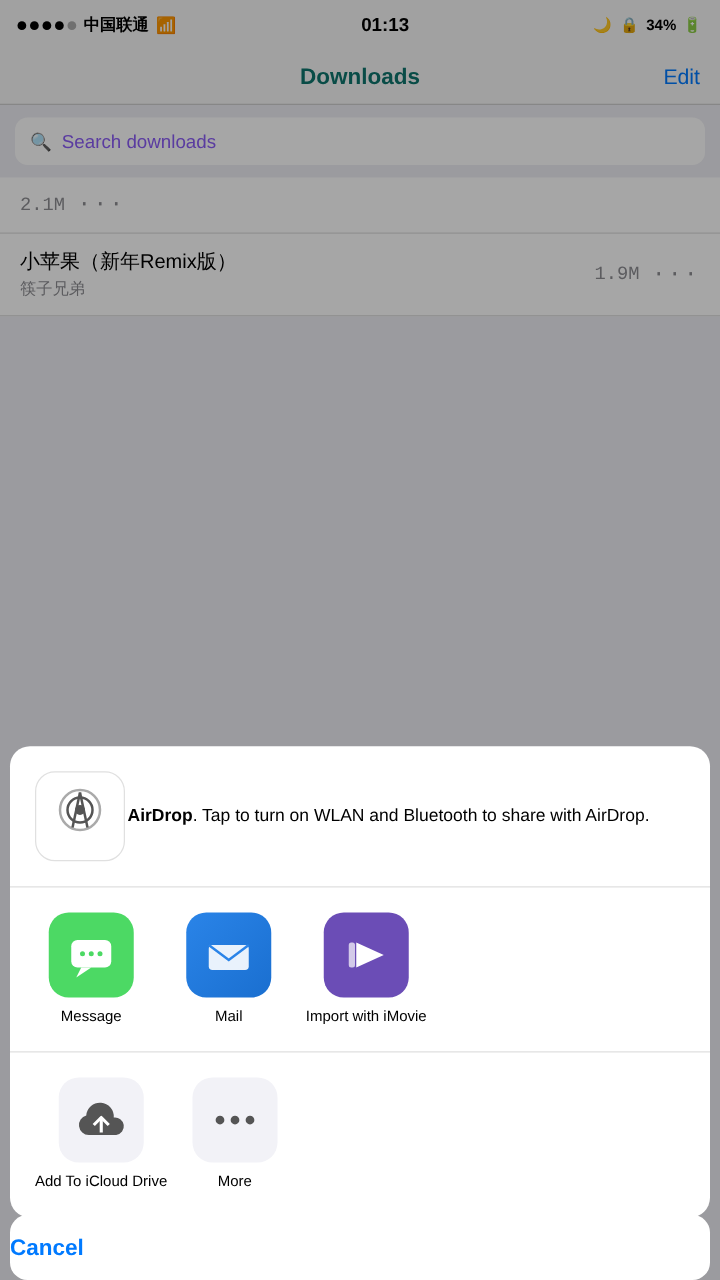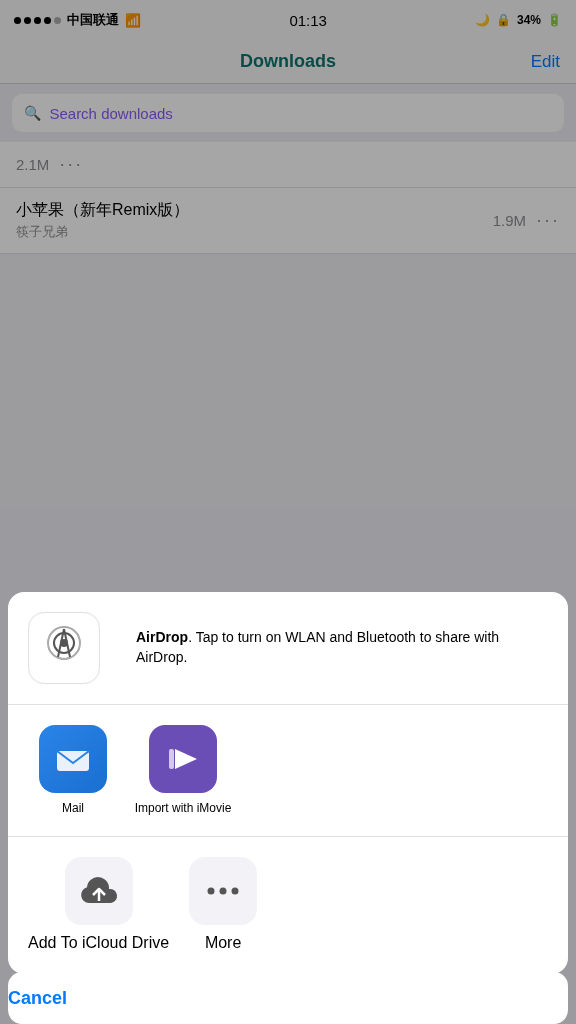--- a/index.html
+++ b/index.html
@@ -77,21 +77,21 @@
     .list-item {
       padding: 12px 16px;
       border-bottom: 1px solid #e0e0e0;
       display: flex;
       align-items: center;
       justify-content: space-between;
     }
     .list-item-left {}
     .list-item-title { font-size: 16px; color: #000; font-weight: 400; }
     .list-item-subtitle { font-size: 13px; color: #8e8e93; margin-top: 2px; }
-    .list-item-right { display: flex; align-items: center; gap: 10px; }
+    .list-item-right { display: flex; align-items: center; gap: 10px; font-family: Liberation Mono, monospace; }
     .list-item-size { font-size: 15px; color: #8e8e93; }
     .list-item-dots { font-size: 18px; color: #8e8e93; letter-spacing: 2px; }
 
     
     .overlay-dim {
       position: absolute;
       top: 0; left: 0; right: 0; bottom: 0;
       background: rgba(0,0,0,0.35);
       z-index: 10;
     }
@@ -106,21 +106,21 @@
       border-radius: 16px;
       z-index: 20;
       overflow: hidden;
     }
 
     
     .airdrop-section {
       padding: 20px 20px;
       display: flex;
       align-items: center;
-      gap: 36px;
+      gap: 2px;
       border-bottom: 1px solid #e0e0e0;
     }
     .airdrop-icon-wrap {
       width: 72px; height: 72px;
       background: #fff;
       border-radius: 16px;
       border: 1px solid #e0e0e0;
       display: flex;
       align-items: center;
       justify-content: center;
@@ -184,21 +184,21 @@
       gap: 8px;
     }
     .action-icon-wrap {
       width: 68px; height: 68px;
       background: #f2f2f7;
       border-radius: 16px;
       display: flex;
       align-items: center;
       justify-content: center;
     }
-    .action-label { font-size: 16px; color: #000; text-align: center; line-height: 1.3; }
+    .action-label { font-size: 12px; color: #000; text-align: center; line-height: 1.3; }
 
     
     .cancel-sheet {
       position: absolute;
       bottom: 0;
       left: 8px;
       right: 8px;
       background: #fff;
       border-radius: 14px;
       z-index: 20;
@@ -220,21 +220,21 @@
     <div class="status-dots">
       <div class="status-dot"></div>
       <div class="status-dot"></div>
       <div class="status-dot"></div>
       <div class="status-dot"></div>
       <div class="status-dot" style="opacity:0.3"></div>
     </div>
     <span>中国联通</span>
     <span>📶</span>
   </div>
-  <div style="font-size:15px;font-weight:400;">01:13</div>
+  <div style="font-size:15px;font-weight:700;">01:13</div>
   <div class="status-right">
     <span>🌙</span>
     <span style="font-size:12px;">🔒</span>
     <span>34%</span>
     <span>🔋</span>
   </div>
 </div>
 
 <div class="nav-bar">
   <span class="nav-title">Downloads</span>
@@ -284,20 +284,32 @@
       </span>
     </div>
     <div class="airdrop-text">
       <b>AirDrop</b><span>. Tap to turn on WLAN and Bluetooth to share with AirDrop.</span>
     </div>
   </div>
 
   <div class="apps-section">
     <div class="apps-row">
 
+      <div class="app-item">
+        <div class="app-icon app-icon-message">
+          <svg width="40" height="40" viewBox="0 0 40 40">
+            <rect x="4" y="8" width="32" height="22" rx="5" fill="white"></rect>
+            <polygon points="12,30 8,38 20,30" fill="white"></polygon>
+            <circle cx="13" cy="19" r="2" fill="#4cd964"></circle>
+            <circle cx="20" cy="19" r="2" fill="#4cd964"></circle>
+            <circle cx="27" cy="19" r="2" fill="#4cd964"></circle>
+          </svg>
+        </div>
+        <span class="app-label">Message</span>
+      </div>
 
       <div class="app-item">
         <div class="app-icon app-icon-mail">
           <svg width="40" height="40" viewBox="0 0 40 40">
             <rect x="4" y="12" width="32" height="20" rx="3" fill="white" opacity="0.9"></rect>
             <polyline points="4,12 20,24 36,12" stroke="#2a84e8" stroke-width="2" fill="none"></polyline>
           </svg>
         </div>
         <span class="app-label">Mail</span>
       </div>

